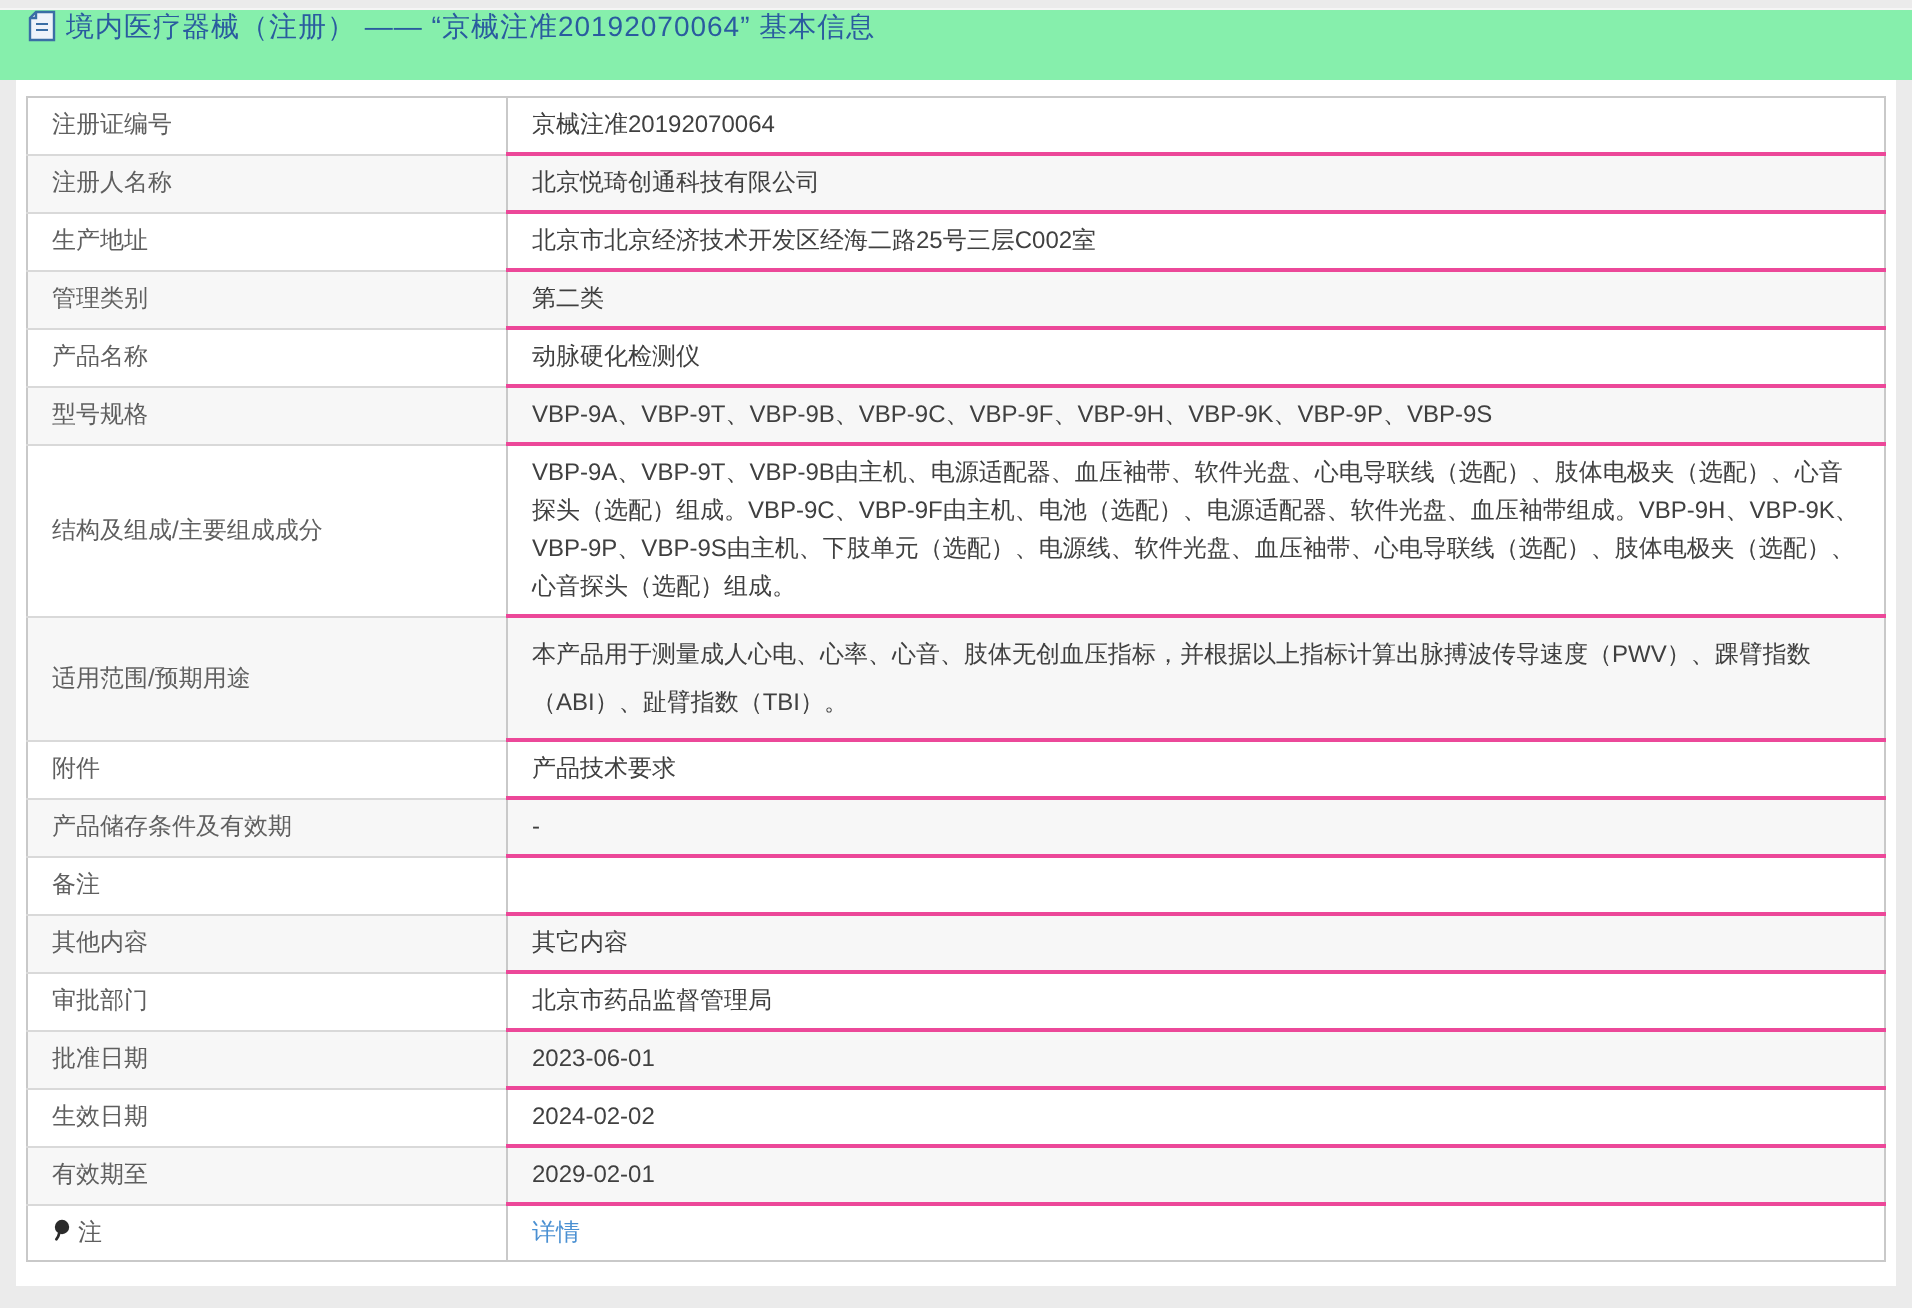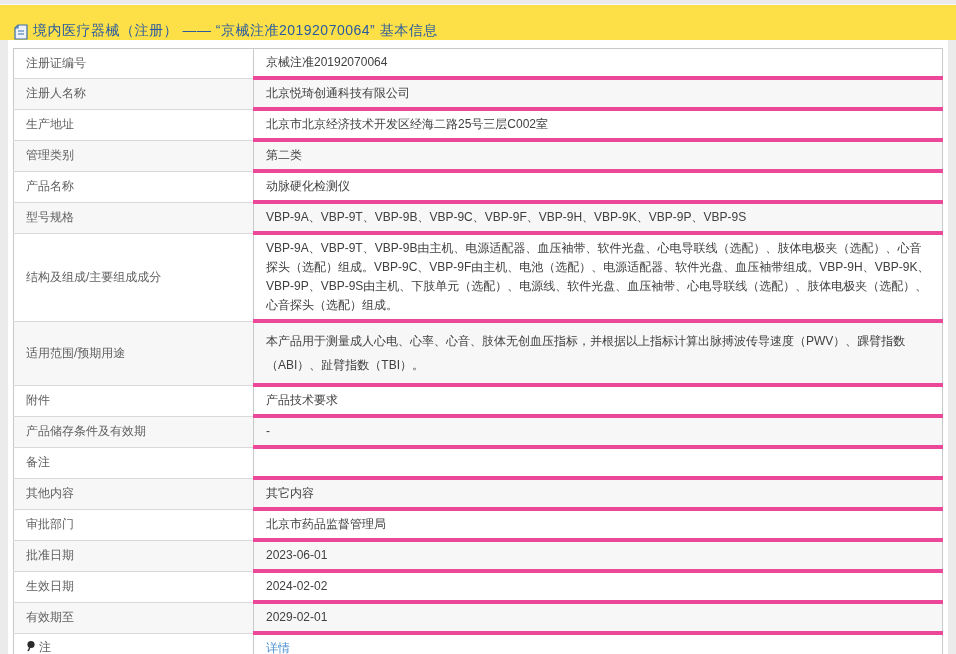--- a/index.html
+++ b/index.html
@@ -8,23 +8,23 @@
     width: 956px; height: 654px;
     background: #ebebeb;
     font-family: "Liberation Sans", "DejaVu Sans", sans-serif;
     overflow: hidden;
   }
   .page { width: 956px; height: 654px; }
 
   .header-bar {
     margin-top: 4px;
     height: 36px;
-    background: #fde047;
+    background: #86efac;
     display: flex;
-    align-items: flex-end;
+    align-items: flex-start;
     padding-left: 14px;
     border-top: 1px solid #f5f5f5;
   }
   .doc-icon { width: 14px; height: 16px; margin-right: 5px; flex: 0 0 auto; }
   .header-title {
     color: #2a5b9f;
     font-size: 14px;
     letter-spacing: 0.5px;
   }
 
@@ -56,21 +56,21 @@
     border-right: 1px solid #c9c9c9;
     border-bottom: 1px solid #d9d9d9;
     white-space: nowrap;
   }
   table.info-table td {
     text-align: left;
     vertical-align: middle;
     color: #404040;
     padding: 4px 12px;
     line-height: 19px;
-    border-bottom: 4px solid #ec4899;
+    border-bottom: 2px solid #ec4899;
   }
   table.info-table tr.spacious th,
   table.info-table tr.spacious td {
     line-height: 24px;
     padding-top: 6px;
     padding-bottom: 6px;
   }
   table.info-table tr:last-child th,
   table.info-table tr:last-child td { border-bottom: none; }
 

